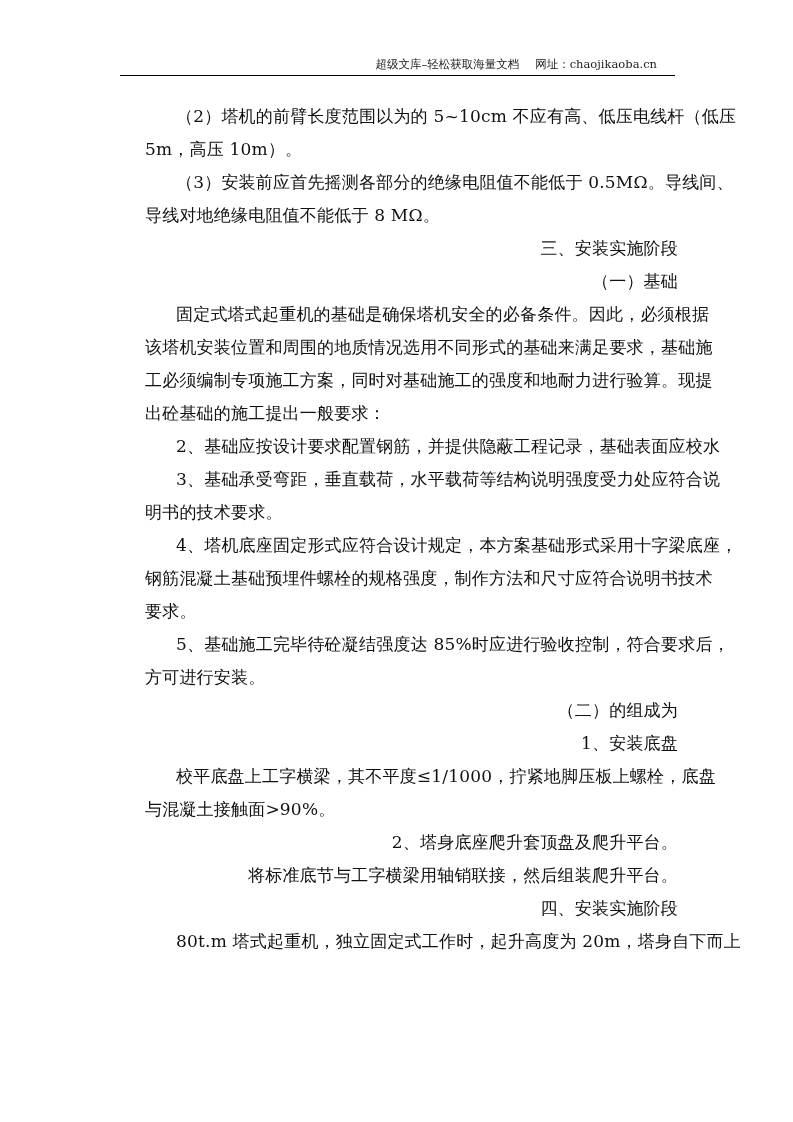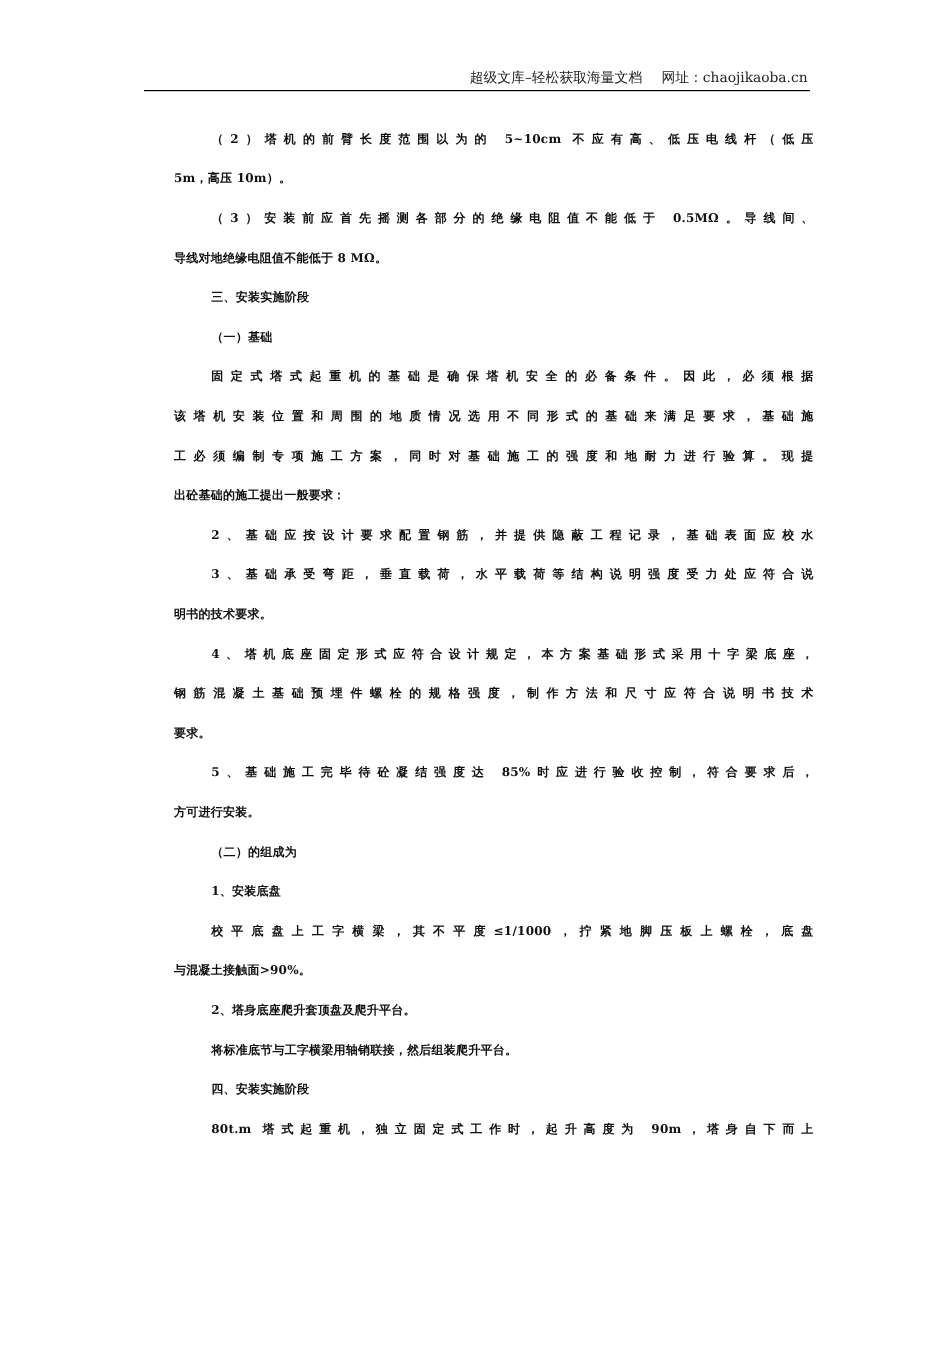--- a/index.html
+++ b/index.html
@@ -1,26 +1,26 @@
 <!DOCTYPE html>
 <html><head>
 <meta charset="utf-8">
 <style>
   html, body { margin: 0; padding: 0; background: #ffffff; }
   body { width: 793px; height: 1122px; position: relative; overflow: hidden;
          font-family: "DejaVu Serif", "Liberation Serif", serif; color: #111; }
   .header { position: absolute; left: 120px; top: 55px; width: 555px; height: 20px;
             border-bottom: 1px solid #000; }
-  .header-text { position: absolute; right: 2px; top: 2px; font-size: 11.5px; color: #222;
+  .header-text { position: absolute; right: 18px; top: 2px; font-size: 11.5px; color: #222;
                  white-space: nowrap; }
   .header-text .gap { display: inline-block; width: 16px; }
   .body { position: absolute; left: 145px; top: 100px; width: 533px; }
-  .line { height: 33px; line-height: 33px; font-size: 10px; white-space: nowrap;
-          overflow: visible; letter-spacing: 0.2px; font-weight: bold; }
-  .indent { padding-left: 31px; }
+  .line { height: 33px; line-height: 33px; font-size: 17px; white-space: nowrap;
+          overflow: visible; letter-spacing: 0.2px; }
+  .indent { padding-left: 31px; text-align: right; }
   .justify { text-align: justify; text-align-last: justify; }
 </style>
 </head>
 <body>
 
 <div class="header">
   <div class="header-text">
     <span>超级文库–轻松获取海量文档</span><span class="gap"></span><span>网址：</span><span>chaojikaoba.cn</span>
   </div>
 </div>
@@ -44,14 +44,14 @@
     <div class="line">要求。</div>
     <div class="line indent justify">5、基础施工完毕待砼凝结强度达 85%时应进行验收控制，符合要求后，</div>
     <div class="line">方可进行安装。</div>
     <div class="line indent">（二）的组成为</div>
     <div class="line indent">1、安装底盘</div>
     <div class="line indent justify">校平底盘上工字横梁，其不平度≤1/1000，拧紧地脚压板上螺栓，底盘</div>
     <div class="line">与混凝土接触面&gt;90%。</div>
     <div class="line indent">2、塔身底座爬升套顶盘及爬升平台。</div>
     <div class="line indent">将标准底节与工字横梁用轴销联接，然后组装爬升平台。</div>
     <div class="line indent">四、安装实施阶段</div>
-    <div class="line indent justify">80t.m 塔式起重机，独立固定式工作时，起升高度为 90m，塔身自下而上</div>
+    <div class="line indent justify">80t.m 塔式起重机，独立固定式工作时，起升高度为 20m，塔身自下而上</div>
   </div>
 
 </body></html>

